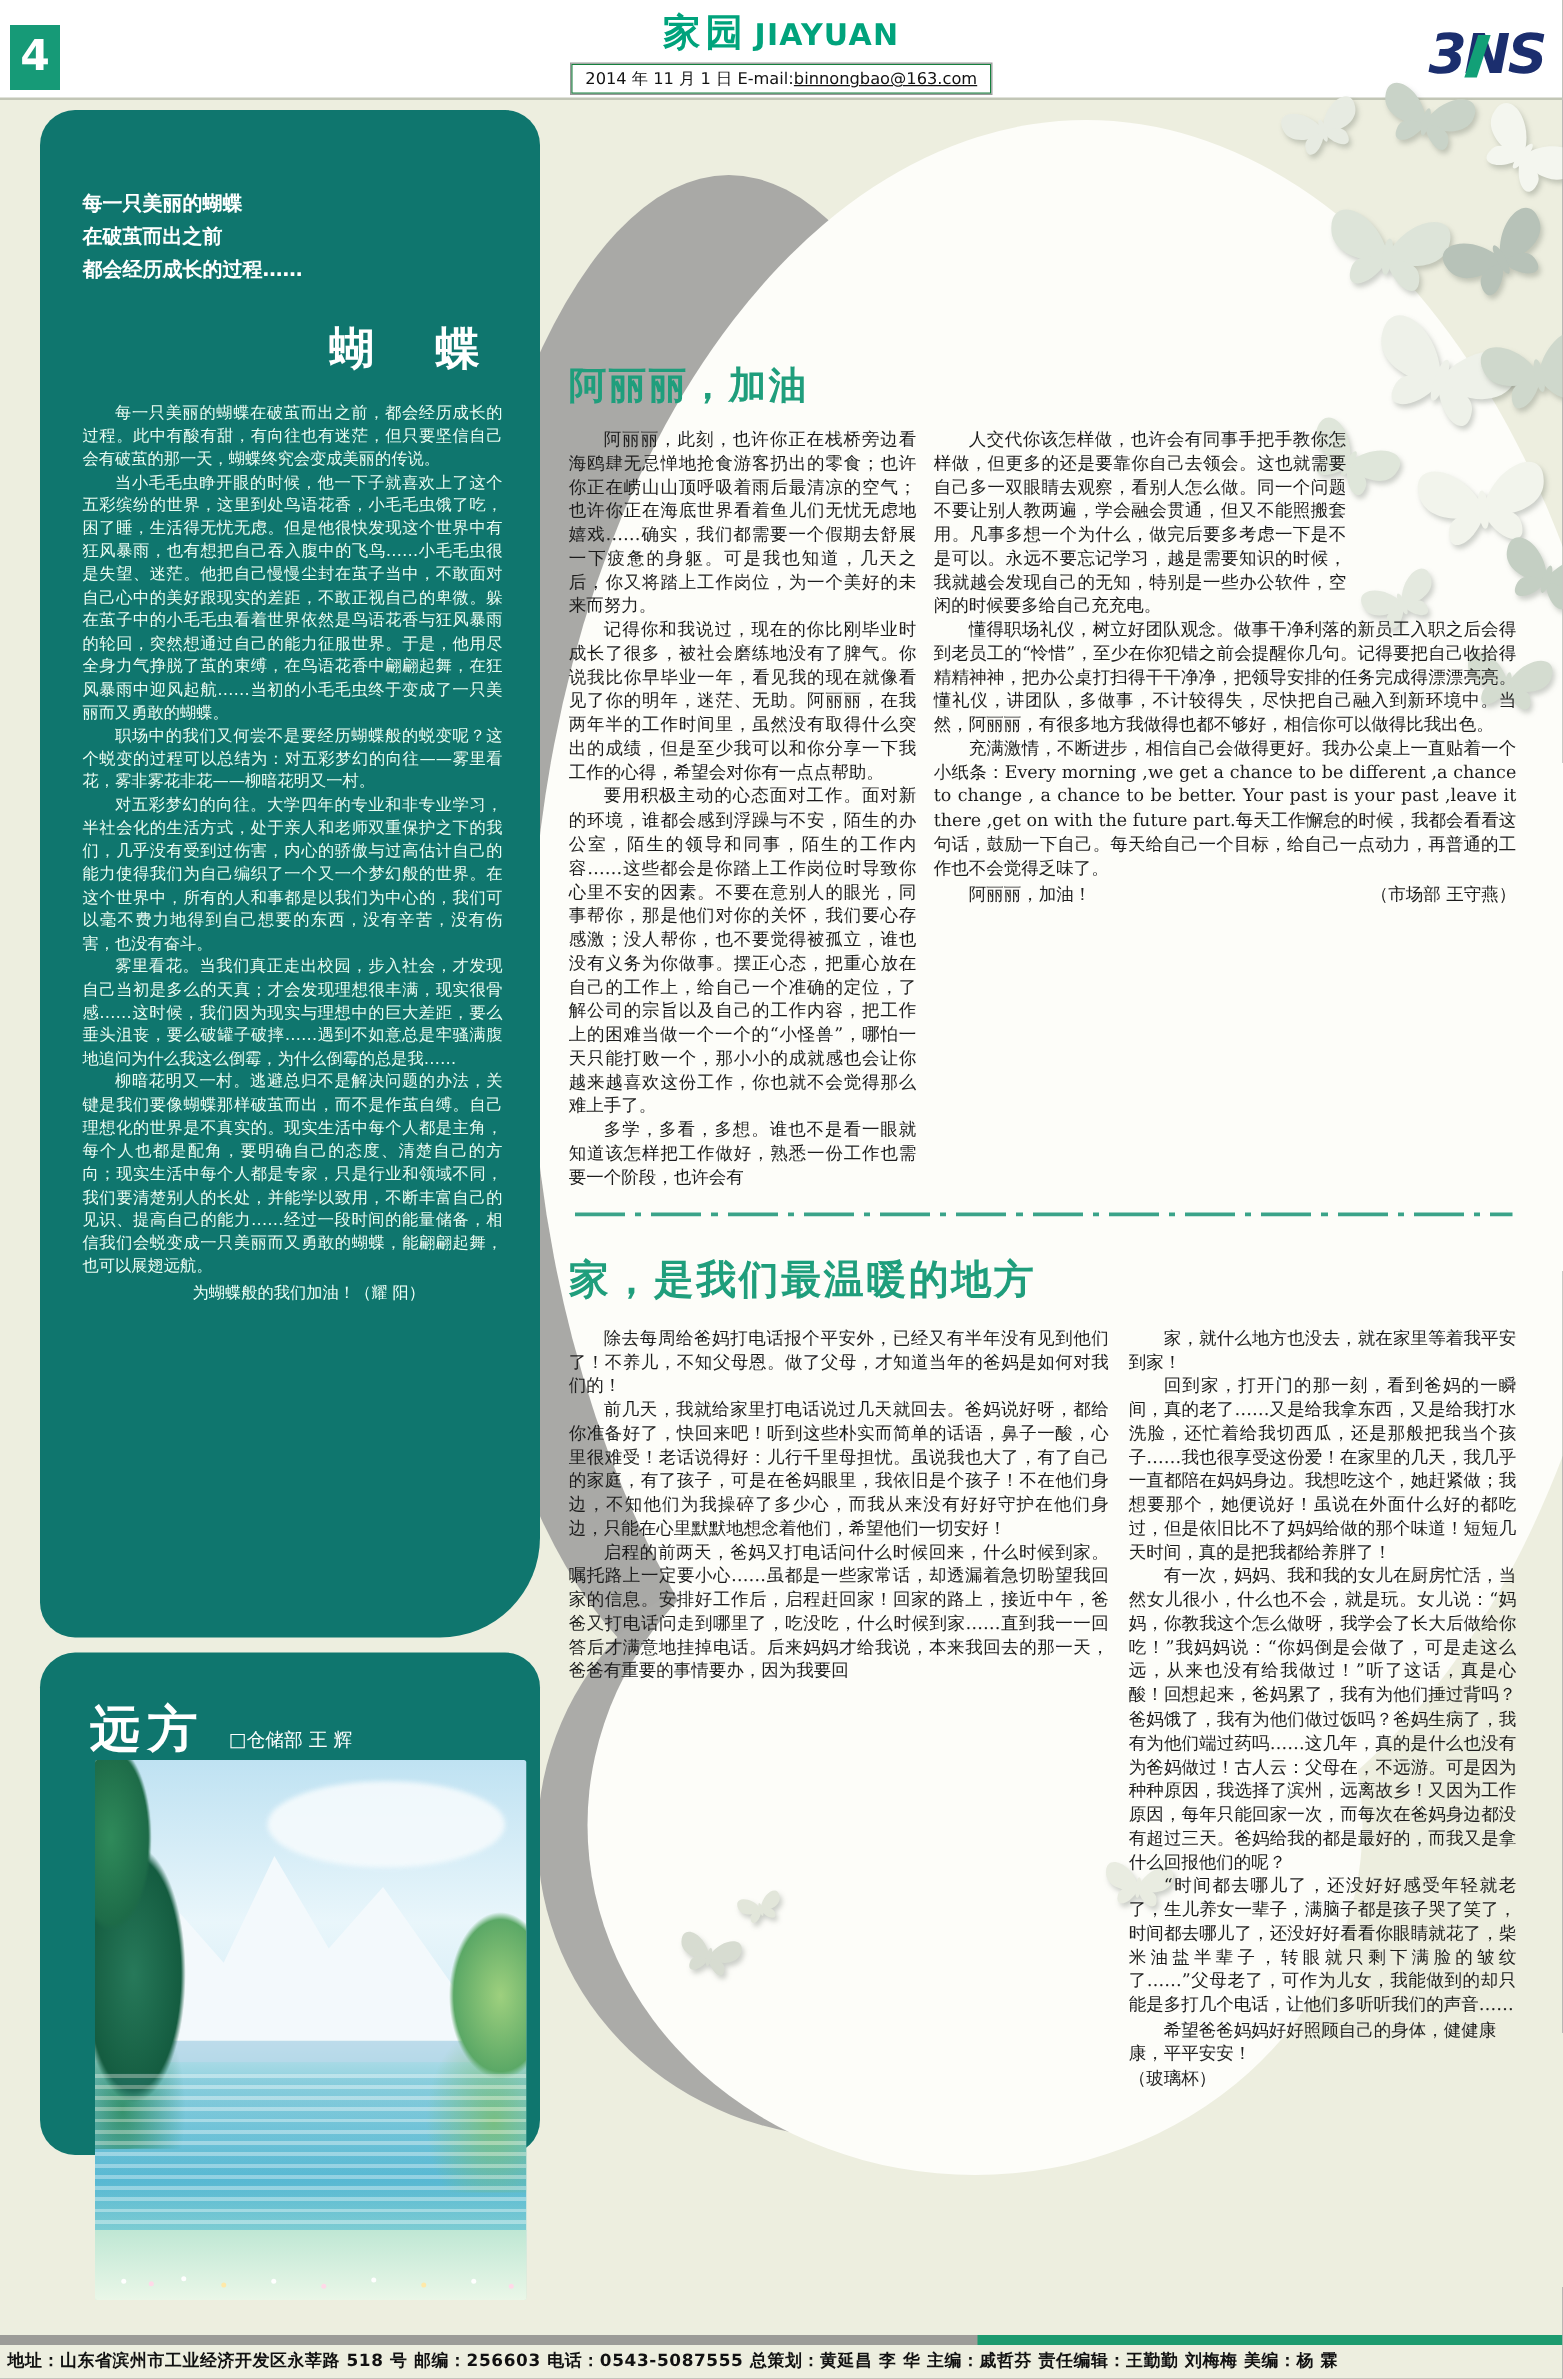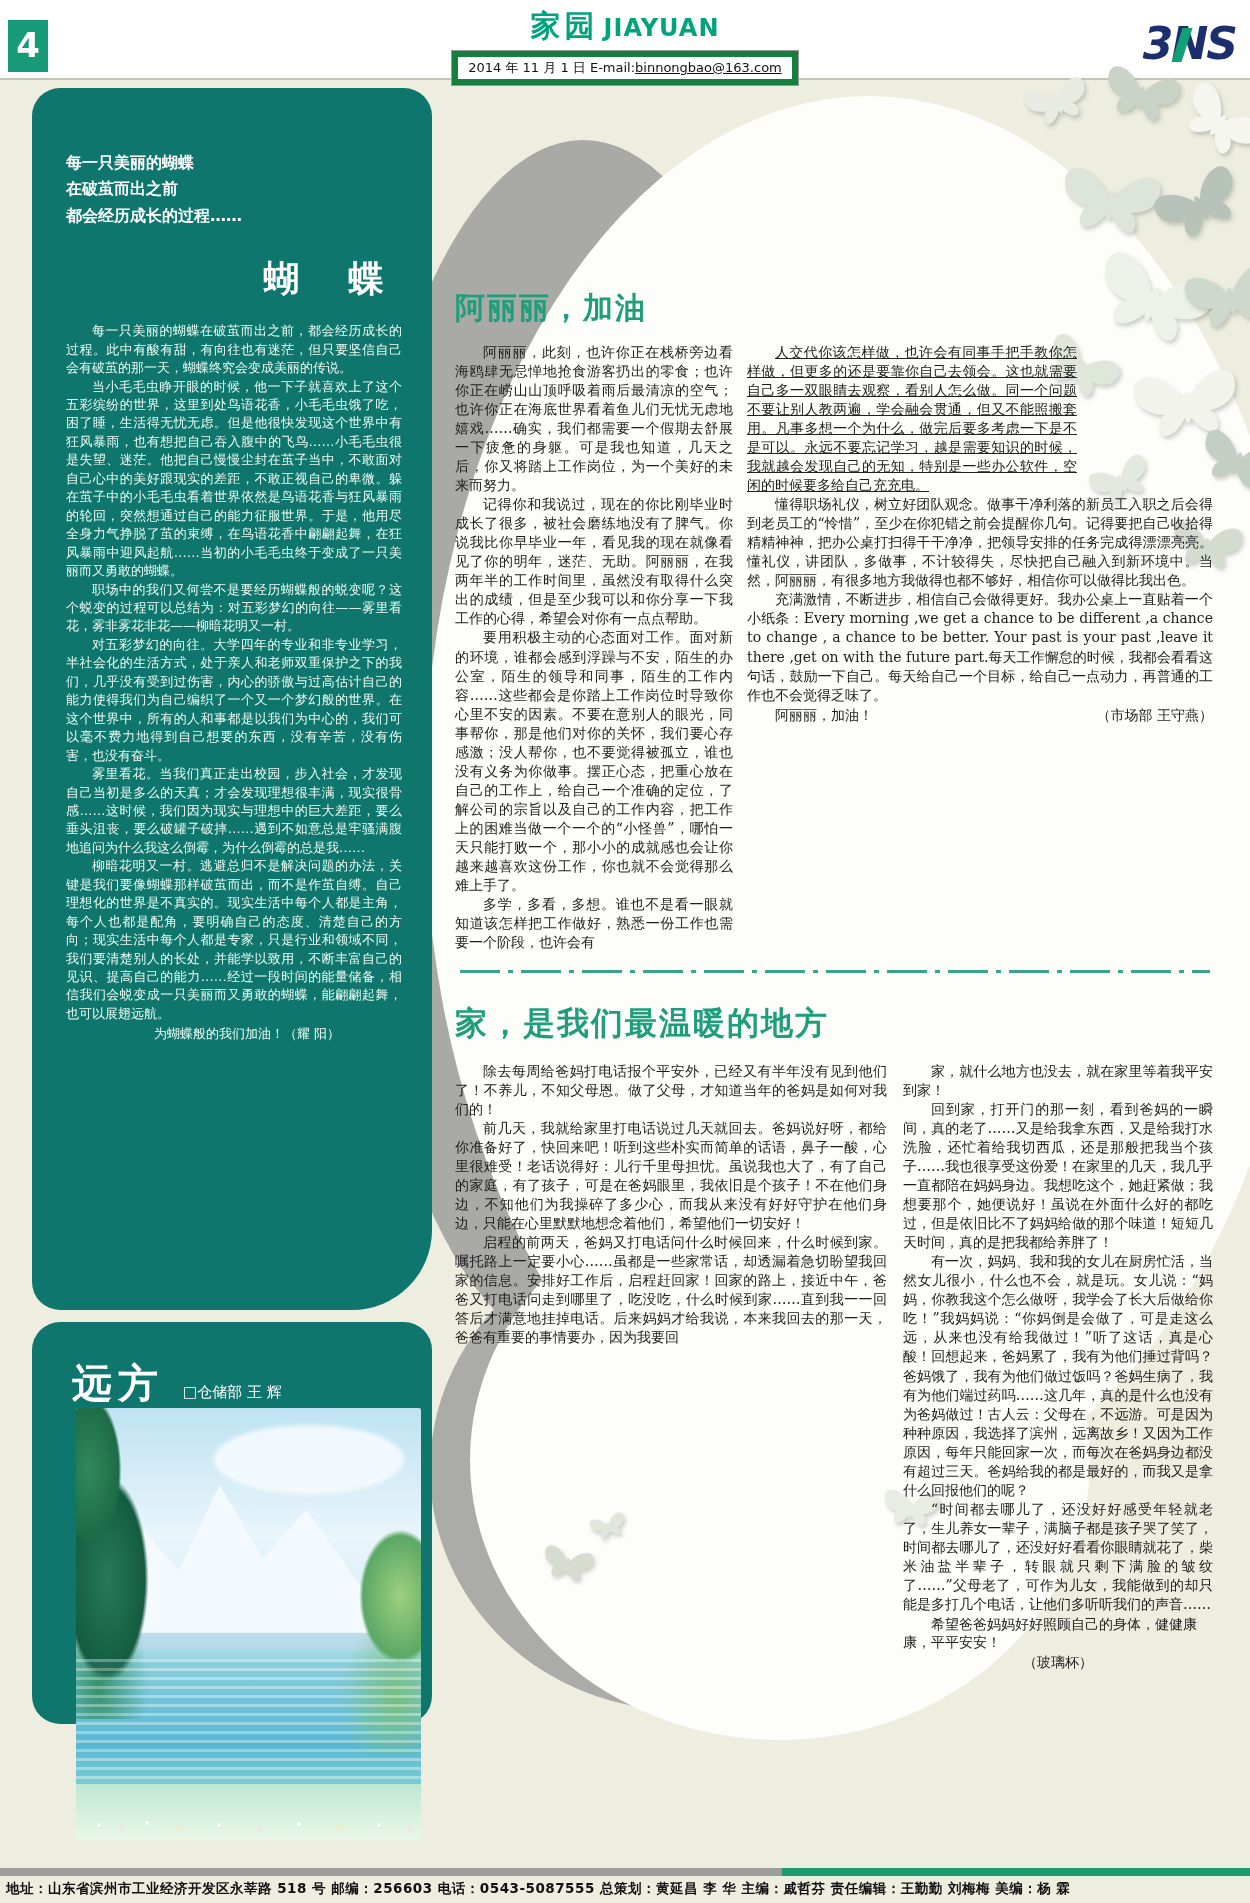--- a/index.html
+++ b/index.html
@@ -5,21 +5,21 @@
   html,body{margin:0;padding:0;background:#888;}
   #page{position:relative;width:1250px;height:1903px;margin:0 auto;background:#edeedf;overflow:hidden;
         font-family:"DejaVu Sans","Liberation Sans",sans-serif;color:#222;}
   
   #header{position:absolute;left:0;top:0;width:1250px;height:78px;background:#fff;border-bottom:2px solid #c2c6b6;}
   .page-num{position:absolute;left:8px;top:20px;width:40px;height:52px;background:#169a77;color:#fff;
             font-weight:bold;font-size:34px;text-align:center;line-height:50px;}
   .masthead{position:absolute;left:0;top:6px;width:1250px;text-align:center;}
   .masthead .cn{font-size:30px;font-weight:bold;color:#00a37c;letter-spacing:4px;font-family:"DejaVu Serif","Liberation Serif",serif;}
   .masthead .py{font-size:24px;font-weight:bold;color:#00a37c;letter-spacing:1px;}
-  .dateline{display:inline-block;margin-top:4px;padding:2px 10px;border:6px solid #15803d;outline:1px solid #999;
+  .dateline{display:inline-block;margin-top:4px;padding:2px 10px;border:1px solid #15803d;outline:1px solid #999;
             background:#fff;font-size:13px;color:#111;}
   .dateline .em{text-decoration:underline;}
   .logo{position:absolute;right:14px;top:22px;font-size:44px;font-weight:bold;font-style:italic;
         color:#1b2e6e;letter-spacing:-2px;line-height:44px;}
   .logo i{position:absolute;left:34px;top:6px;width:10px;height:34px;background:#12a077;transform:skewX(-18deg);}
   
   .blob{position:absolute;border-radius:50%;}
   .gray-blob{left:348px;top:140px;width:470px;height:1215px;background:#a9a9a6;}
   .gray-blob2{left:430px;top:1230px;width:500px;height:480px;background:#ababa8;}
   .white-blob{left:424px;top:96px;width:890px;height:1410px;background:#fdfdf9;}
@@ -63,21 +63,21 @@
       box-shadow:22px 2px 0 #ffd9e8,48px -2px 0 #fff,80px 3px 0 #ffe9a8,120px 0 0 #fff,160px 4px 0 #ffd9e8,
                  200px -1px 0 #fff,240px 3px 0 #ffe9a8,280px 0 0 #fff,310px 4px 0 #ffd9e8;}
   
   .article{position:absolute;z-index:6;font-family:"DejaVu Serif","Liberation Serif",serif;}
   #alili{left:455px;top:288px;width:758px;}
   .art-title{font-weight:bold;color:#1f9e7c;text-align:left;font-family:"DejaVu Sans","Liberation Sans",sans-serif;}
   #alili .art-title{font-size:30px;width:580px;margin-bottom:14px;letter-spacing:2px;}
   .cols{display:flex;}
   .colA{width:278px;margin-right:14px;}
   .colB-wrap{width:466px;}
-  .colB{width:330px;text-decoration:underline;}
+  .colB{width:330px;}
   .art p{margin:0;font-size:14px;line-height:1.36;text-align:justify;text-indent:2em;color:#1c1c1c;}
   .art .sig-row{display:flex;justify-content:space-between;font-size:14px;margin-top:2px;}
   .sig{color:#1c1c1c;}
   .divider{position:absolute;left:460px;top:970px;width:750px;height:3px;z-index:6;
       background:repeating-linear-gradient(90deg,#3aa389 0 40px,transparent 40px 48px,#3aa389 48px 53px,transparent 53px 61px);}
   #home{left:455px;top:988px;width:758px;}
   #home .art-title{font-size:32px;width:758px;margin-bottom:16px;letter-spacing:2px;margin-top:14px;}
   .colL{width:432px;margin-right:16px;}
   .colR{width:310px;}
   
@@ -237,21 +237,21 @@
         <p>启程的前两天，爸妈又打电话问什么时候回来，什么时候到家。嘱托路上一定要小心……虽都是一些家常话，却透漏着急切盼望我回家的信息。安排好工作后，启程赶回家！回家的路上，接近中午，爸爸又打电话问走到哪里了，吃没吃，什么时候到家……直到我一一回答后才满意地挂掉电话。后来妈妈才给我说，本来我回去的那一天，爸爸有重要的事情要办，因为我要回</p>
       </div>
       <div class="colR">
         <p>家，就什么地方也没去，就在家里等着我平安到家！</p>
         <p>回到家，打开门的那一刻，看到爸妈的一瞬间，真的老了……又是给我拿东西，又是给我打水洗脸，还忙着给我切西瓜，还是那般把我当个孩子……我也很享受这份爱！在家里的几天，我几乎一直都陪在妈妈身边。我想吃这个，她赶紧做；我想要那个，她便说好！虽说在外面什么好的都吃过，但是依旧比不了妈妈给做的那个味道！短短几天时间，真的是把我都给养胖了！</p>
         <p>有一次，妈妈、我和我的女儿在厨房忙活，当然女儿很小，什么也不会，就是玩。女儿说：“妈妈，你教我这个怎么做呀，我学会了长大后做给你吃！”我妈妈说：“你妈倒是会做了，可是走这么远，从来也没有给我做过！”听了这话，真是心酸！回想起来，爸妈累了，我有为他们捶过背吗？爸妈饿了，我有为他们做过饭吗？爸妈生病了，我有为他们端过药吗……这几年，真的是什么也没有为爸妈做过！古人云：父母在，不远游。可是因为种种原因，我选择了滨州，远离故乡！又因为工作原因，每年只能回家一次，而每次在爸妈身边都没有超过三天。爸妈给我的都是最好的，而我又是拿什么回报他们的呢？</p>
         <p>“时间都去哪儿了，还没好好感受年轻就老了，生儿养女一辈子，满脑子都是孩子哭了笑了，时间都去哪儿了，还没好好看看你眼睛就花了，柴米油盐半辈子，转眼就只剩下满脸的皱纹了……”父母老了，可作为儿女，我能做到的却只能是多打几个电话，让他们多听听我们的声音……</p>
         <div class="sig-row">
           <span style="text-indent:2em">希望爸爸妈妈好好照顾自己的身体，健健康康，平平安安！</span>
         </div>
-        <div class="sig-row" style="justify-content:center">
+        <div class="sig-row" style="justify-content:flex-start">
           <span class="sig">（玻璃杯）</span>
         </div>
       </div>
     </div>
   </div>
 
   <div id="footer-bar">
       <i></i>
     </div>
   <div id="footer-text">地址：山东省滨州市工业经济开发区永莘路 518 号  邮编：256603  电话：0543-5087555  总策划：黄延昌 李 华 主编：戚哲芬  责任编辑：王勤勤 刘梅梅 美编：杨 霖</div>

